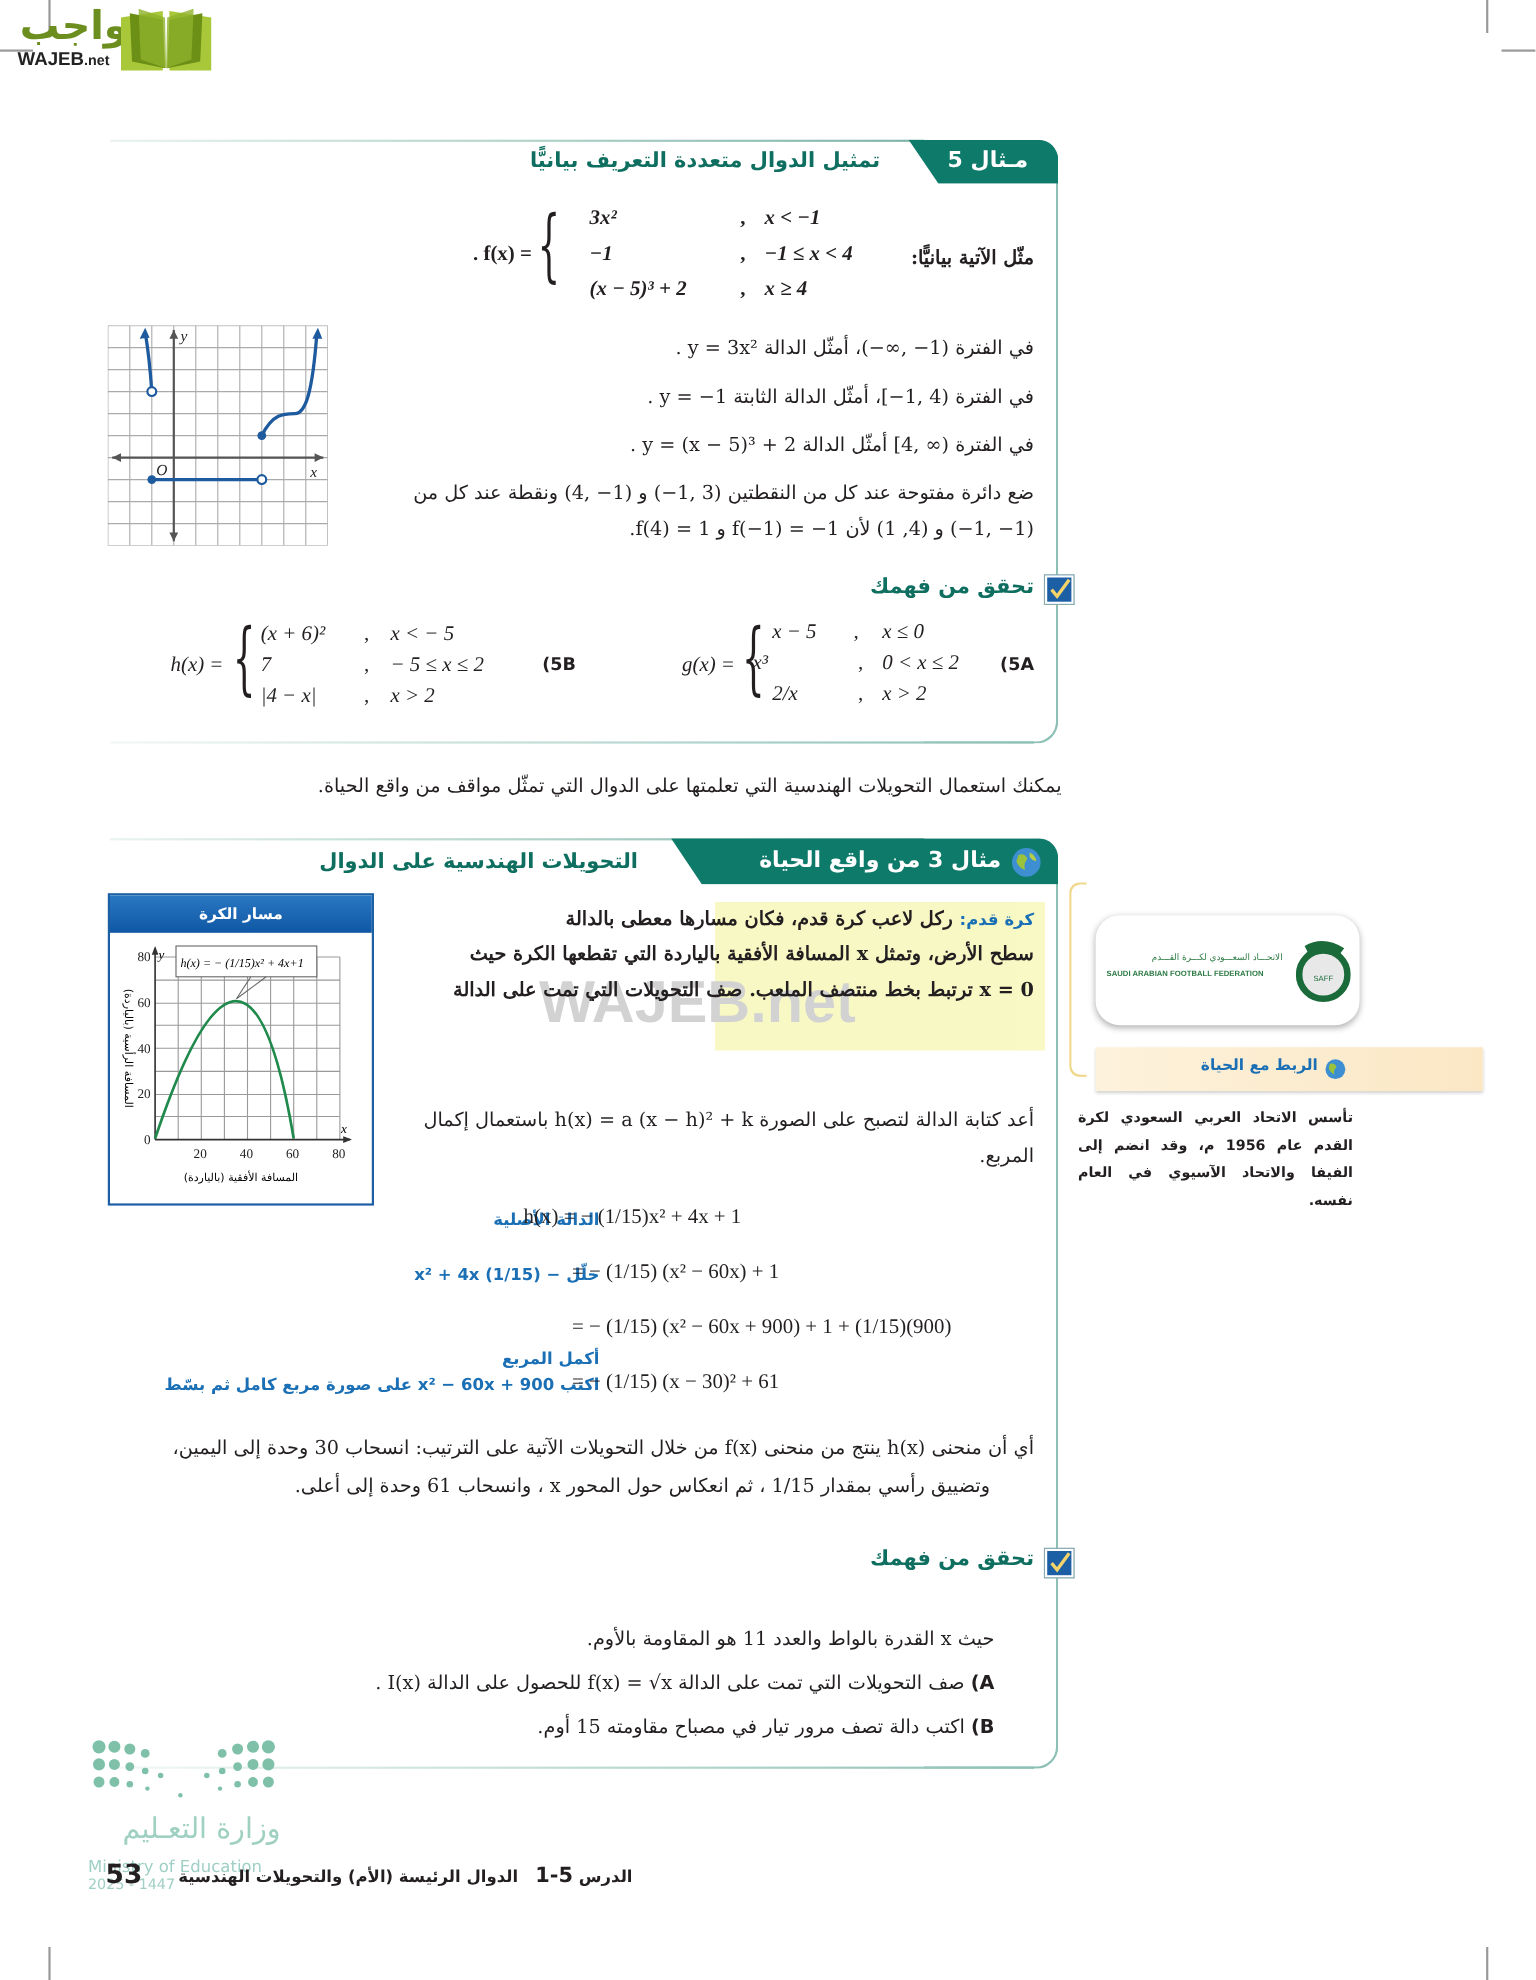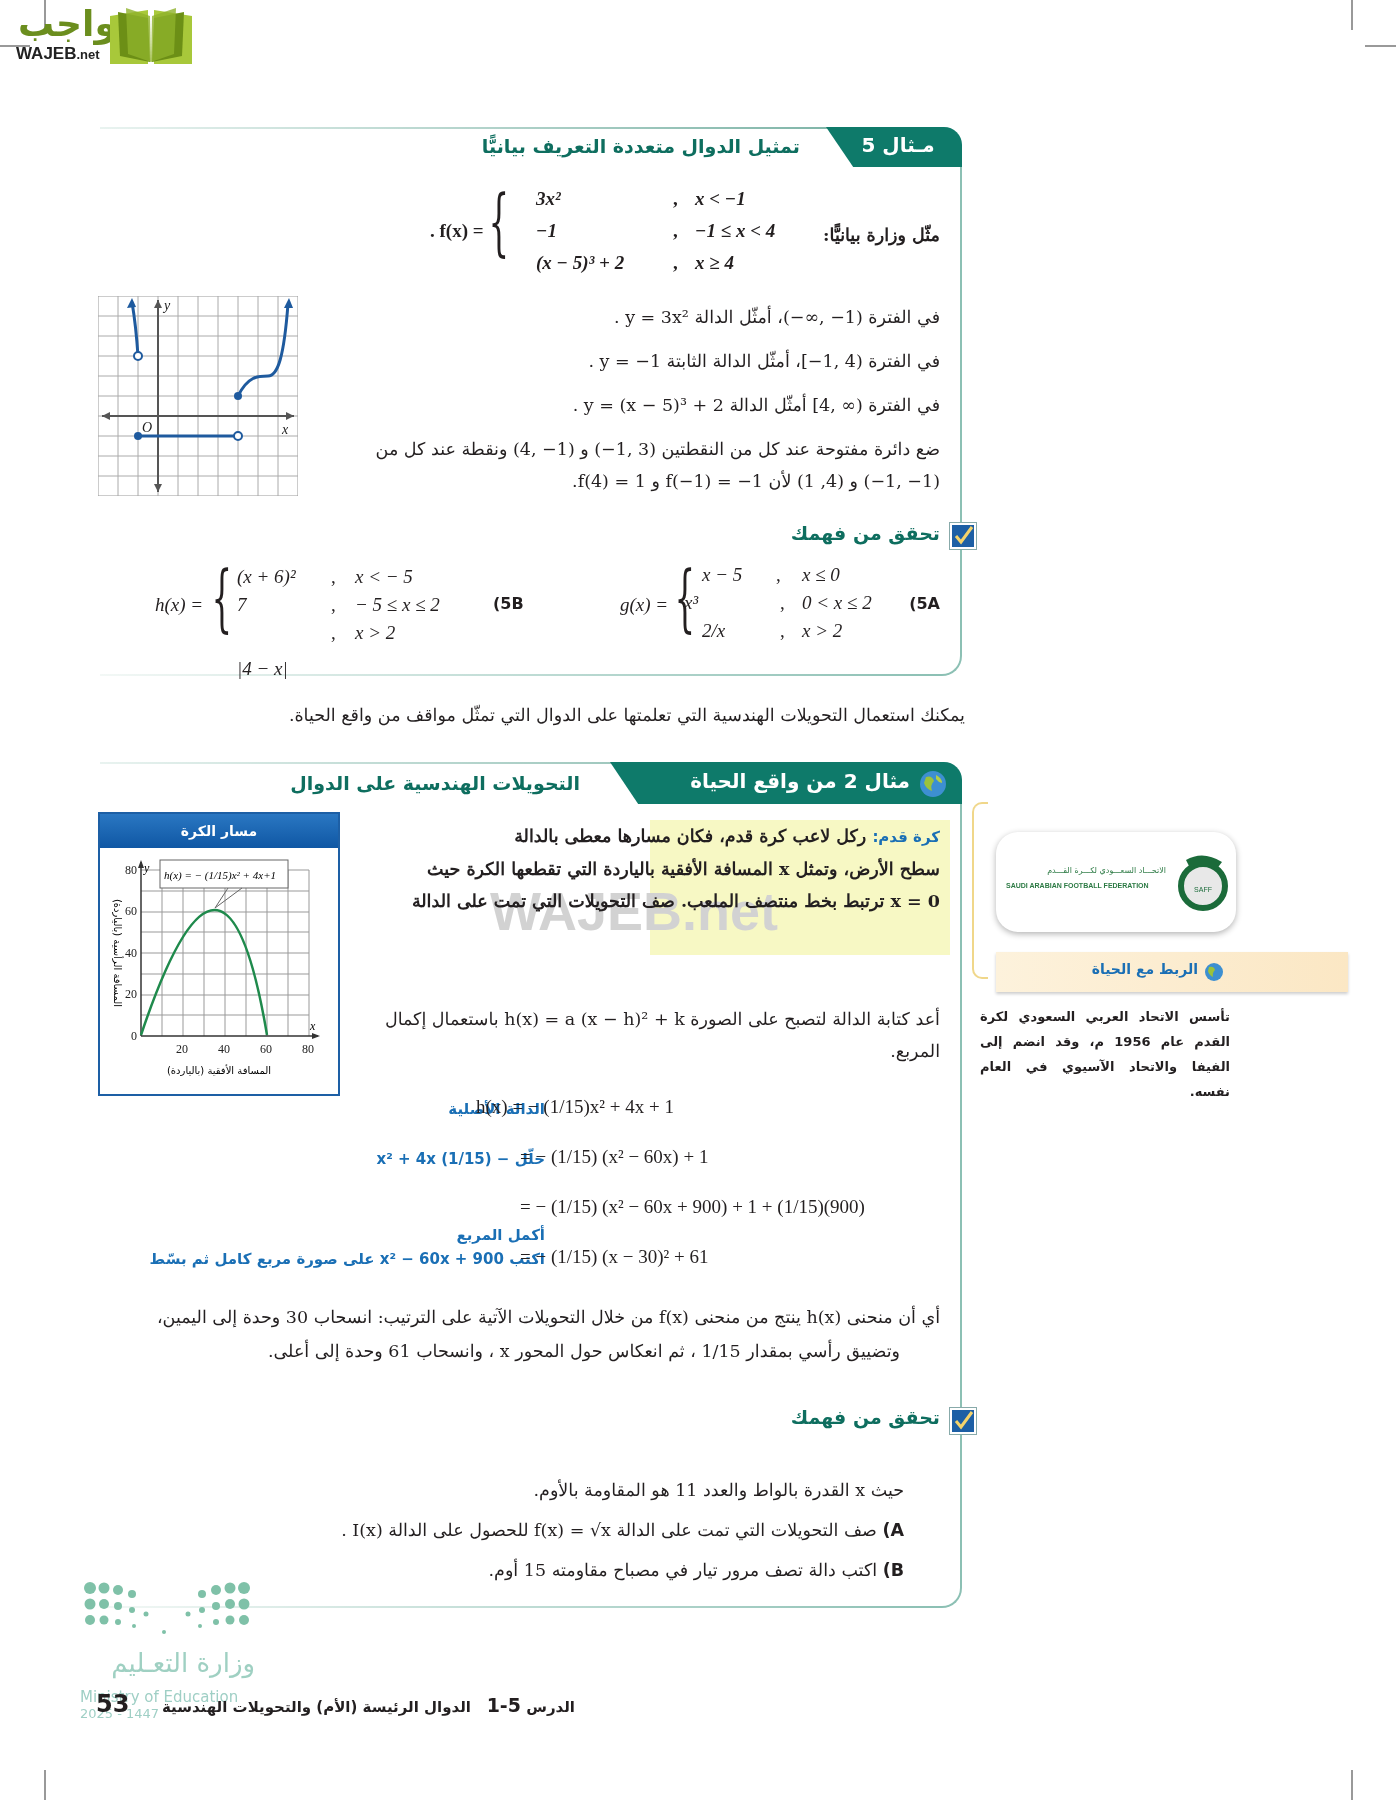--- a/index.html
+++ b/index.html
@@ -56,21 +56,21 @@
 <div class="abs" style="left:100px;top:127px;width:862px;height:551px;">
   <div class="ex-box-top" style="left:0;top:0;width:740px;"></div>
   <div class="abs ex-box" style="left:740px;top:0;width:120px;height:547px;border-top:none;"></div>
   <div class="abs" style="left:0;top:547px;width:840px;height:2px;background:linear-gradient(to left,#8cc0b4,#f3f8f6);"></div>
 
   <div class="abs ex-tab" style="left:726px;top:0;width:136px;height:40px;clip-path:polygon(14% 0,100% 0,100% 100%,20% 100%,0 0);"></div>
   <div class="abs" style="left:748px;top:6px;width:100px;color:#fff;font-family:'DejaVu Sans',sans-serif;font-weight:bold;font-size:20px;direction:rtl;text-align:center;">مـثال 5</div>
   <div class="abs ex-title rtl" style="left:260px;top:8px;width:440px;">تمثيل الدوال متعددة التعريف بيانيًّا</div>
 </div>
 
-<div class="abs rtl body-ar" style="left:820px;top:220px;width:120px;font-weight:bold;">مثّل وزارة بيانيًّا:</div>
+<div class="abs rtl body-ar" style="left:820px;top:220px;width:120px;font-weight:bold;">مثّل الآتية بيانيًّا:</div>
 <div class="abs math" style="left:430px;top:186px;width:390px;height:100px;font-weight:bold;font-size:19px;">
   <span class="abs" style="left:0;top:34px;">. f(x) =</span>
   <span class="abs brace" style="left:46px;top:0;">{</span>
   <div class="abs mono-math" style="left:106px;top:2px;">3x²</div>
   <div class="abs mono-math" style="left:106px;top:34px;">−1</div>
   <div class="abs mono-math" style="left:106px;top:66px;">(x − 5)³ + 2</div>
   <div class="abs" style="left:243px;top:2px;">,</div>
   <div class="abs" style="left:243px;top:34px;">,</div>
   <div class="abs" style="left:243px;top:66px;">,</div>
   <div class="abs mono-math" style="left:265px;top:2px;">x &lt; −1</div>
@@ -150,42 +150,42 @@
   <span class="abs mono-math" style="left:182px;top:32px;">0 &lt; x ≤ 2</span>
   <span class="abs mono-math" style="left:182px;top:60px;">x &gt; 2</span>
 </div>
 
 <div class="abs math" style="left:155px;top:560px;width:380px;height:96px;font-size:19px;">
   <span class="abs" style="left:338px;top:34px;font-weight:bold;font-family:'DejaVu Sans',sans-serif;font-size:16px;">(5B</span>
   <span class="abs mono-math" style="left:0;top:34px;">h(x) =</span>
   <span class="abs brace" style="left:44px;top:2px;">{</span>
   <span class="abs mono-math" style="left:82px;top:6px;">(x + 6)²</span>
   <span class="abs mono-math" style="left:82px;top:34px;">7</span>
-  <span class="abs mono-math" style="left:82px;top:62px;margin-top:36px;">|4 − x|</span>
+  <span class="abs mono-math" style="left:82px;top:62px;">|4 − x|</span>
   <span class="abs" style="left:176px;top:6px;">,</span>
   <span class="abs" style="left:176px;top:34px;">,</span>
   <span class="abs" style="left:176px;top:62px;">,</span>
   <span class="abs mono-math" style="left:200px;top:6px;">x &lt; − 5</span>
   <span class="abs mono-math" style="left:200px;top:34px;">− 5 ≤ x ≤ 2</span>
   <span class="abs mono-math" style="left:200px;top:62px;">x &gt; 2</span>
 </div>
 
 <div class="abs rtl body-ar" style="left:200px;top:700px;width:765px;">يمكنك استعمال التحويلات الهندسية التي تعلمتها على الدوال التي تمثّل مواقف من واقع الحياة.</div>
 
 <div class="abs" style="left:100px;top:762px;width:862px;height:848px;">
   <div class="ex-box-top" style="left:0;top:0;width:740px;"></div>
   <div class="abs ex-box" style="left:740px;top:0;width:120px;height:844px;border-top:none;"></div>
   <div class="abs" style="left:0;top:844px;width:840px;height:2px;background:linear-gradient(to left,#8cc0b4,#f3f8f6);"></div>
   <div class="abs ex-tab" style="left:510px;top:0;width:352px;height:42px;clip-path:polygon(4% 0,100% 0,100% 100%,8% 100%,0 0);"></div>
   <svg class="abs" style="left:818px;top:7px;" width="30" height="30" viewBox="0 0 30 30">
     <circle cx="15" cy="15" r="13" fill="#3d8fd1"></circle>
     <path d="M8 8 Q14 6 16 12 Q12 16 14 22 Q8 20 6 14 Z" fill="#9bc23c"></path>
     <path d="M18 6 Q24 9 24 14 Q20 13 18 10 Z" fill="#b4cf46"></path>
   </svg>
-  <div class="abs" style="left:540px;top:7px;width:270px;color:#fff;font-family:'DejaVu Sans',sans-serif;font-weight:bold;font-size:20px;direction:rtl;text-align:right;">مثال 2 من واقع الحياة</div>
+  <div class="abs" style="left:540px;top:7px;width:270px;color:#fff;font-family:'DejaVu Sans',sans-serif;font-weight:bold;font-size:20px;direction:rtl;text-align:right;">مثال 3 من واقع الحياة</div>
   <div class="abs ex-title rtl" style="left:150px;top:10px;width:330px;">التحويلات الهندسية على الدوال</div>
 </div>
 
 <div class="abs" style="left:490px;top:820px;width:450px;height:135px;opacity:0.32;">
   <div class="abs" style="left:160px;top:0;width:300px;height:135px;background:#e8ec4a;"></div>
   <div class="abs" style="left:0;top:60px;font-family:'Liberation Sans',sans-serif;font-weight:bold;font-size:54px;color:#777;">WAJEB.net</div>
 </div>
 
 <div class="abs rtl body-ar" style="left:370px;top:820px;width:570px;font-weight:bold;line-height:32px;">
   <div><span class="blue-label">كرة قدم:</span> <span>ركل لاعب كرة قدم، فكان مسارها معطى بالدالة</span></div>

